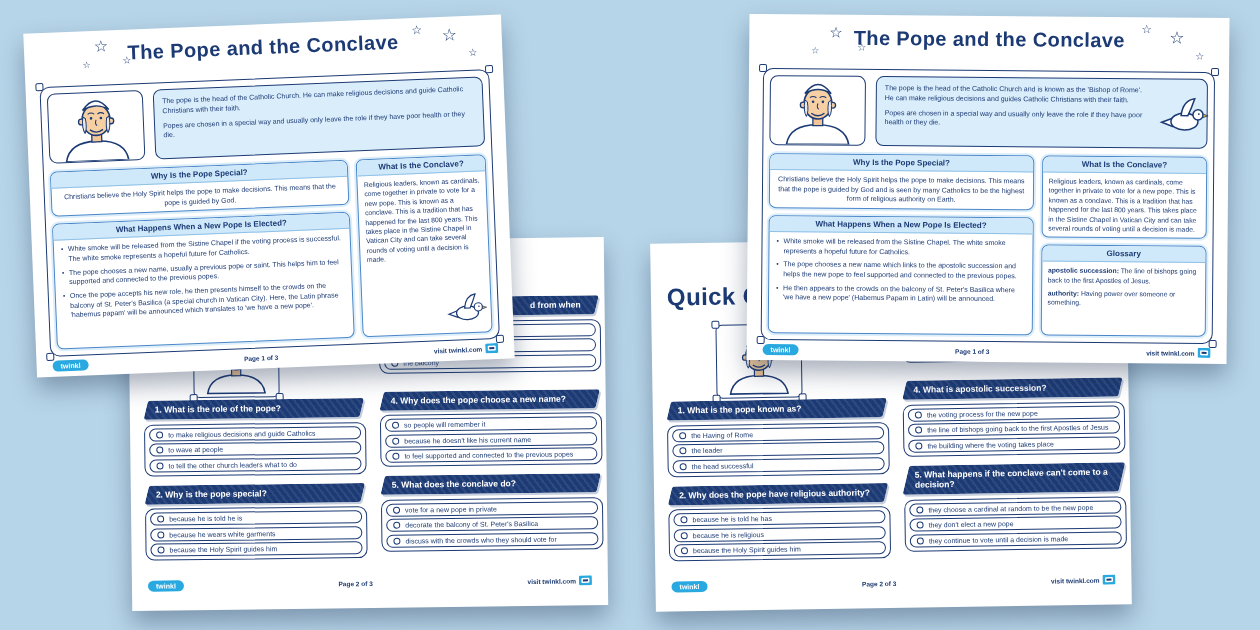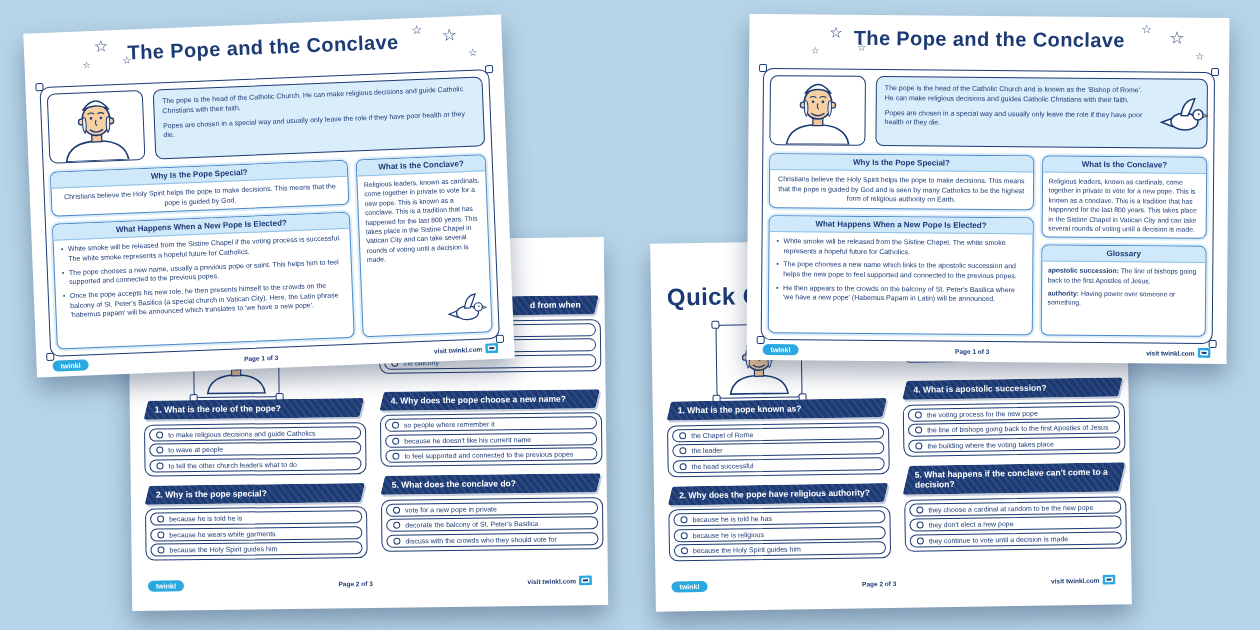--- a/index.html
+++ b/index.html
@@ -151,21 +151,21 @@
       </div>
     </div>
     <div class="q">
       <div class="q-head">
           <i class="band"></i>
           <span class="txt">4. Why does the pope choose a new name?</span>
         </div>
       <div class="q-opts">
         <div class="q-opt">
             <span class="q-radio"></span>
-            <span>so people where remember it</span>
+            <span>so people will remember it</span>
           </div>
         <div class="q-opt">
             <span class="q-radio"></span>
             <span>because he doesn't like his current name</span>
           </div>
         <div class="q-opt">
             <span class="q-radio"></span>
             <span>to feel supported and connected to the previous popes</span>
           </div>
       </div>
@@ -230,21 +230,21 @@
   </div>
   <div class="qcol qcol-l">
     <div class="q">
       <div class="q-head">
           <i class="band"></i>
           <span class="txt">1. What is the pope known as?</span>
         </div>
       <div class="q-opts">
         <div class="q-opt">
             <span class="q-radio"></span>
-            <span>the Chapel of Rome</span>
+            <span>the Having of Rome</span>
           </div>
         <div class="q-opt">
             <span class="q-radio"></span>
             <span>the leader</span>
           </div>
         <div class="q-opt">
             <span class="q-radio"></span>
             <span>the head successful</span>
           </div>
       </div>

